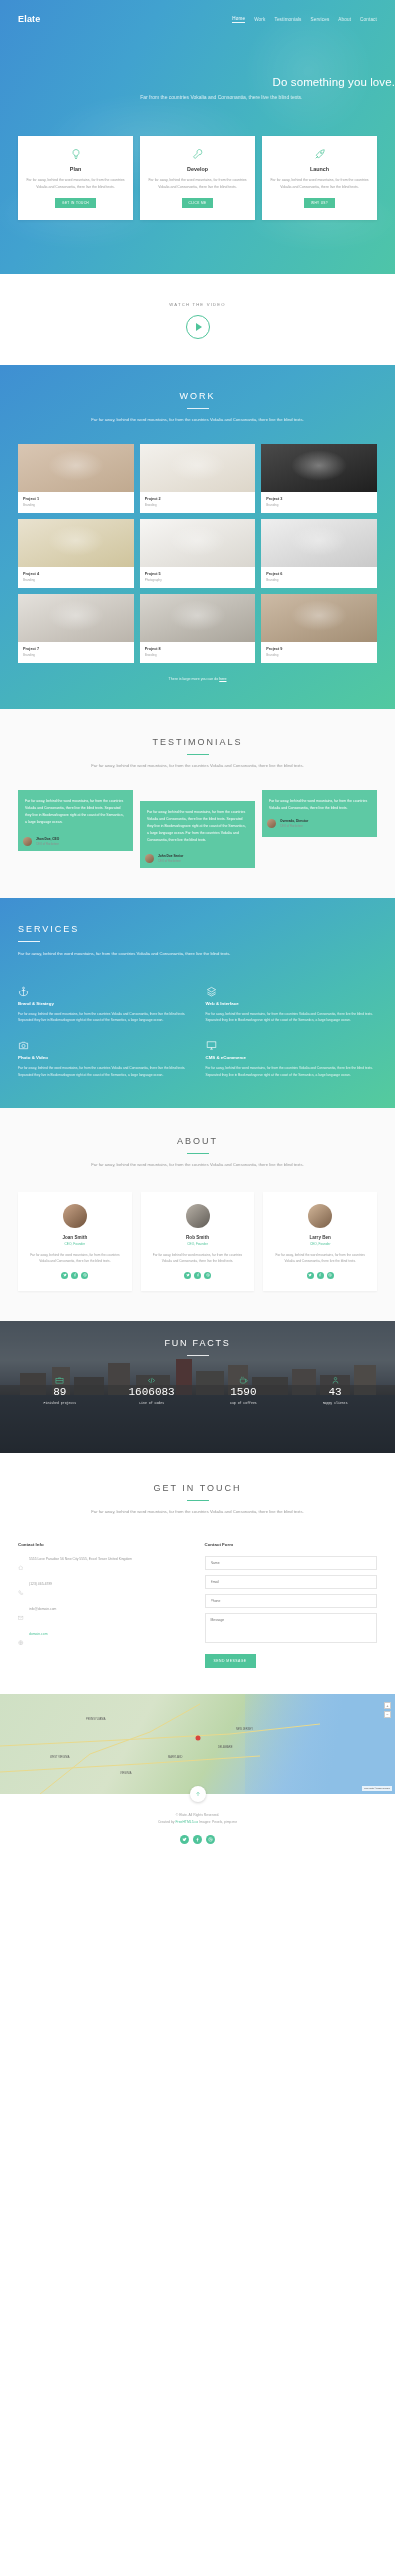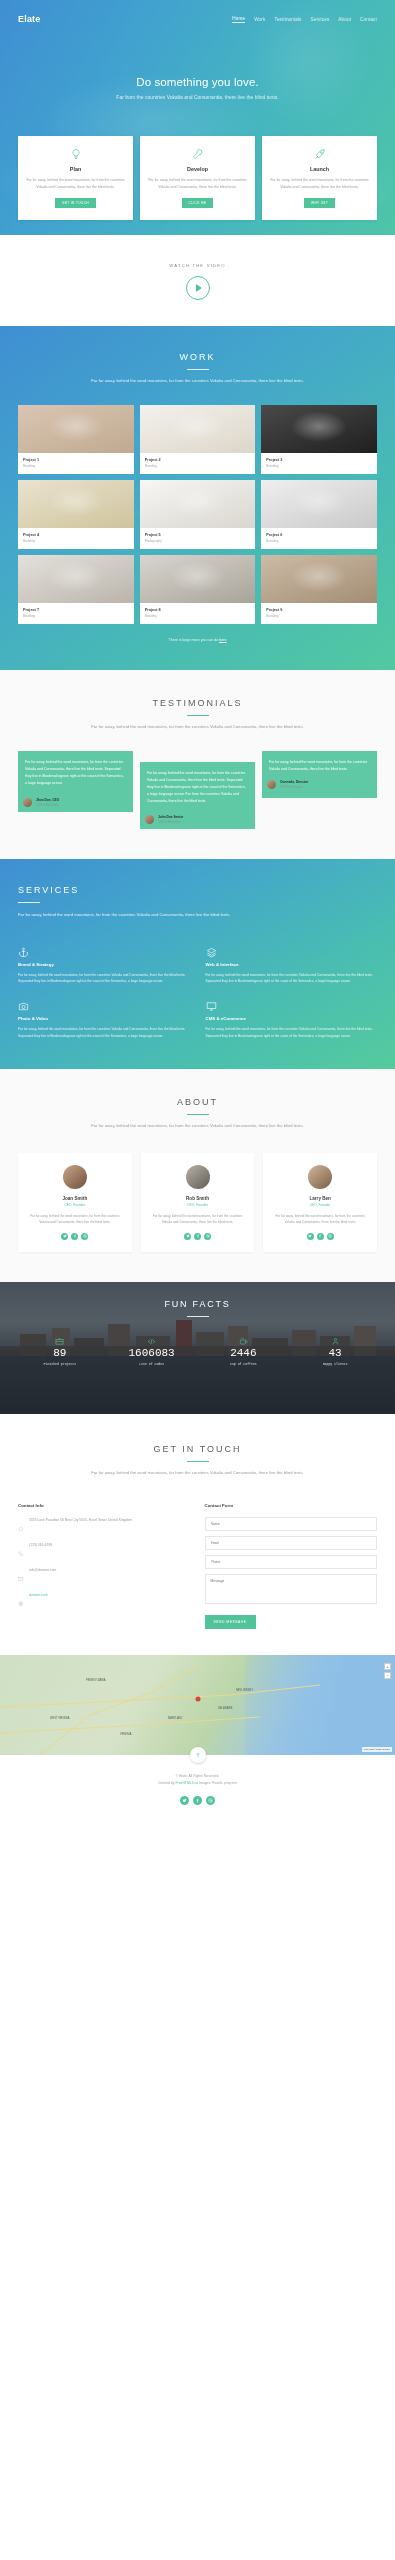--- a/index.html
+++ b/index.html
@@ -5,21 +5,21 @@
   * { margin:0; padding:0; box-sizing:border-box; }
   body {
     width:395px; background:#fff;
     font-family:"Liberation Sans", sans-serif;
     color:#747474; -webkit-font-smoothing:antialiased;
   }
   .wrap { width:395px; position:relative; overflow:hidden; }
 
   
   #hero {
-    position:relative; height:235px;
+    position:relative; height:274px;
     background:linear-gradient(120deg,#3f8fd2 0%,#41a2cf 30%,#45b5c0 60%,#4ec5a8 100%);
     overflow:hidden;
   }
   #hero .photo {
     position:absolute; inset:0;
     background:
       radial-gradient(ellipse 150px 70px at 38% 52%, rgba(255,255,255,.17), transparent 70%),
       radial-gradient(ellipse 90px 90px at 78% 26%, rgba(255,255,255,.14), transparent 70%),
       radial-gradient(ellipse 120px 50px at 20% 78%, rgba(255,255,255,.12), transparent 70%),
       radial-gradient(ellipse 110px 45px at 82% 80%, rgba(255,255,255,.13), transparent 70%);
@@ -30,21 +30,21 @@
     display:flex; align-items:center; justify-content:space-between;
     padding:0 18px; margin-top:4px;
   }
   .logo { color:#fff; font-size:9px; font-weight:bold; letter-spacing:.2px; }
   .navlinks { display:flex; gap:9px; align-items:center; }
   .navlinks a {
     color:rgba(255,255,255,.82); font-size:4.6px; text-decoration:none;
     letter-spacing:.15px;
   }
   .navlinks a.active { color:#fff; border-bottom:.6px solid rgba(255,255,255,.9); padding-bottom:1px; }
-  .hero-txt { position:relative; z-index:4; text-align:center; padding-top:42px; }
+  .hero-txt { position:relative; z-index:4; text-align:right; padding-top:42px; }
   .hero-txt h1 { color:#fff; font-size:11.5px; font-weight:normal; letter-spacing:.1px; }
   .hero-txt p {
     color:rgba(255,255,255,.80); font-size:5px; line-height:1.85;
     width:210px; margin:5px auto 0;
   }
 
   
   .cards { position:relative; z-index:6; display:flex; gap:7px; padding:0 18px; margin-top:34px; }
   .card { flex:1; background:#fff; padding:11px 8px 12px; text-align:center; box-shadow:0 1px 3px rgba(0,0,0,.07); }
   .card .ico { color:#4fc49a; height:14px; display:flex; align-items:center; justify-content:center; }
@@ -577,21 +577,21 @@
           </div>
           <div class="num">1606083</div>
           <div class="lab">Line of codes</div>
         </div>
         <div class="fact">
           <div class="fi">
             <svg viewBox="0 0 24 24" fill="none" stroke="currentColor" stroke-width="1.5">
                 <path d="M3.5 8h14v7a4 4 0 0 1-4 4h-6a4 4 0 0 1-4-4zM17.5 10h2a2.5 2.5 0 0 1 0 5h-2M7 2v3M11 2v3"></path>
               </svg>
           </div>
-          <div class="num">2446</div>
+          <div class="num">1590</div>
           <div class="lab">Cup of coffees</div>
         </div>
         <div class="fact">
           <div class="fi">
             <svg viewBox="0 0 24 24" fill="none" stroke="currentColor" stroke-width="1.5">
                 <circle cx="12" cy="7" r="3.2"></circle>
                 <path d="M5.5 20a6.5 6.5 0 0 1 13 0"></path>
               </svg>
           </div>
           <div class="num">43</div>

